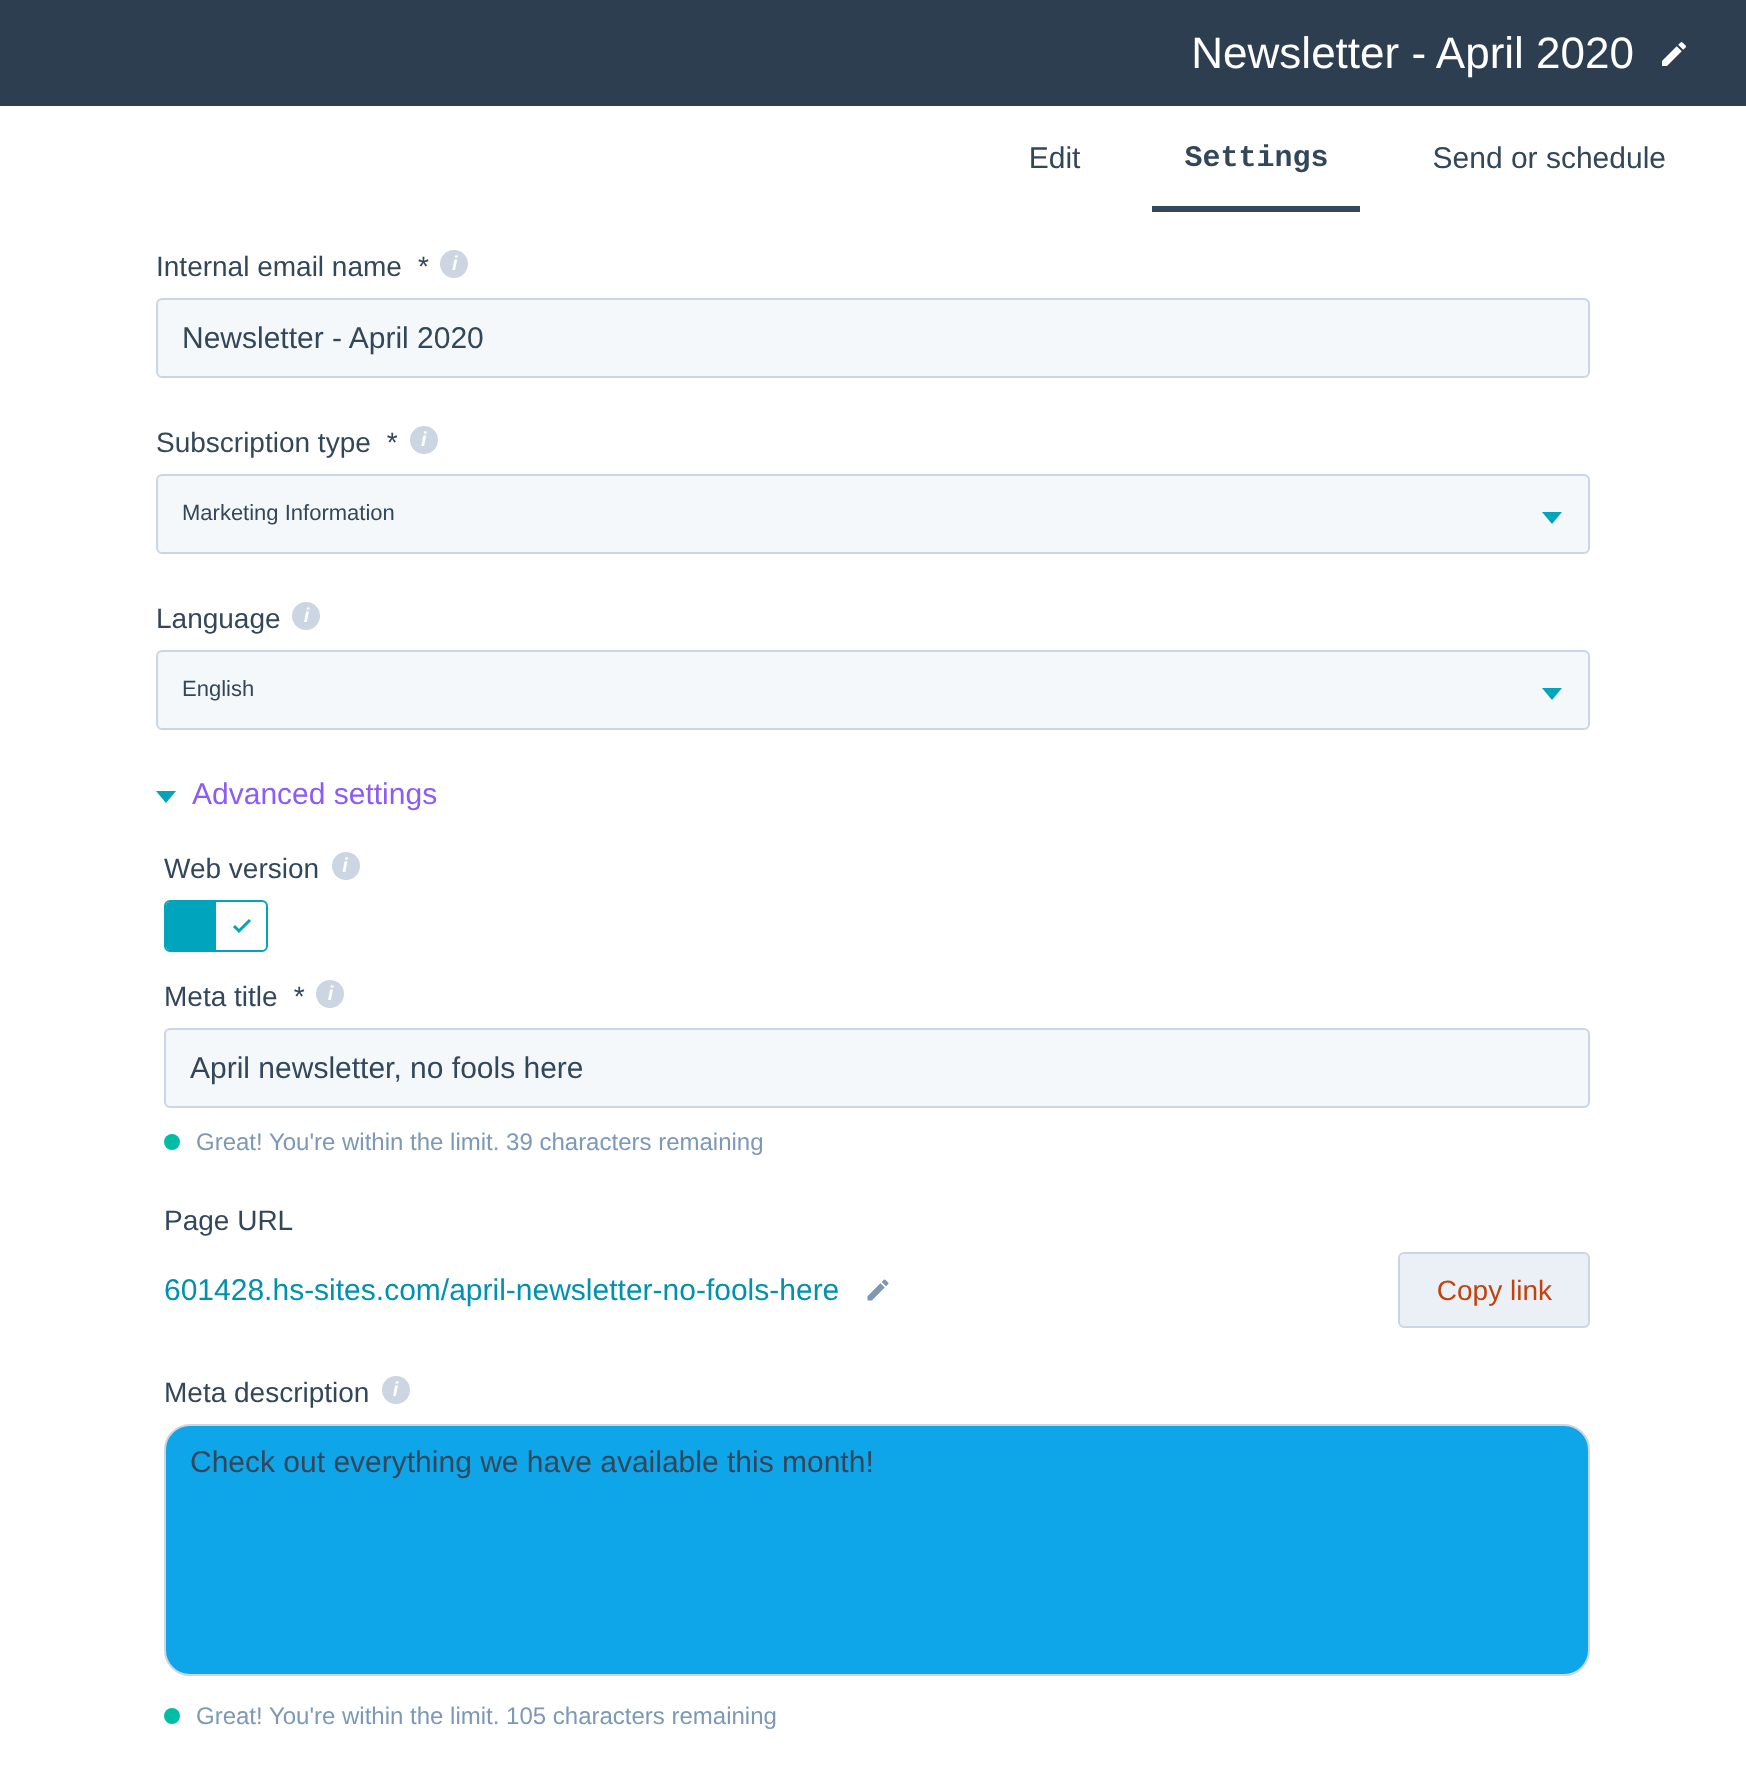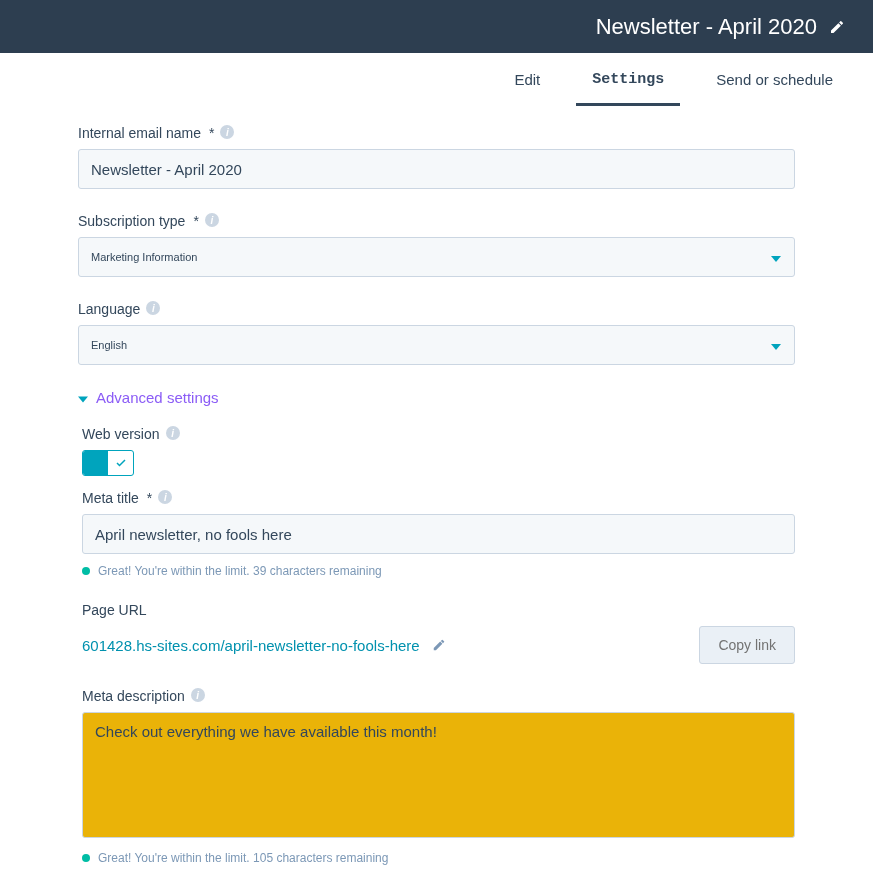--- a/index.html
+++ b/index.html
@@ -184,33 +184,33 @@
     .url-text-wrap {
       display: flex;
       align-items: center;
       gap: 12px;
       font-size: 15px;
       color: #0091ae;
     }
     .btn-secondary {
       background: #eaf0f6;
       border: 1px solid #cbd6e2;
-      color: #737373;
+      color: #c2410c;
       border-radius: 3px;
       padding: 10px 18px;
       font-size: 14px;
       cursor: pointer;
       font-family: inherit;
     }
     .textarea-input {
       width: 100%;
       height: 126px;
       border: 1px solid #cbd6e2;
-      border-radius: 3px;
-      background: #eab308;
+      border-radius: 13px;
+      background: #0ea5e9;
       padding: 10px 12px;
       font-size: 15px;
       color: #33475b;
       font-family: inherit;
       resize: none;
     }
     .edit-pencil-sm {
       cursor: pointer;
       display: inline-flex;
     }

